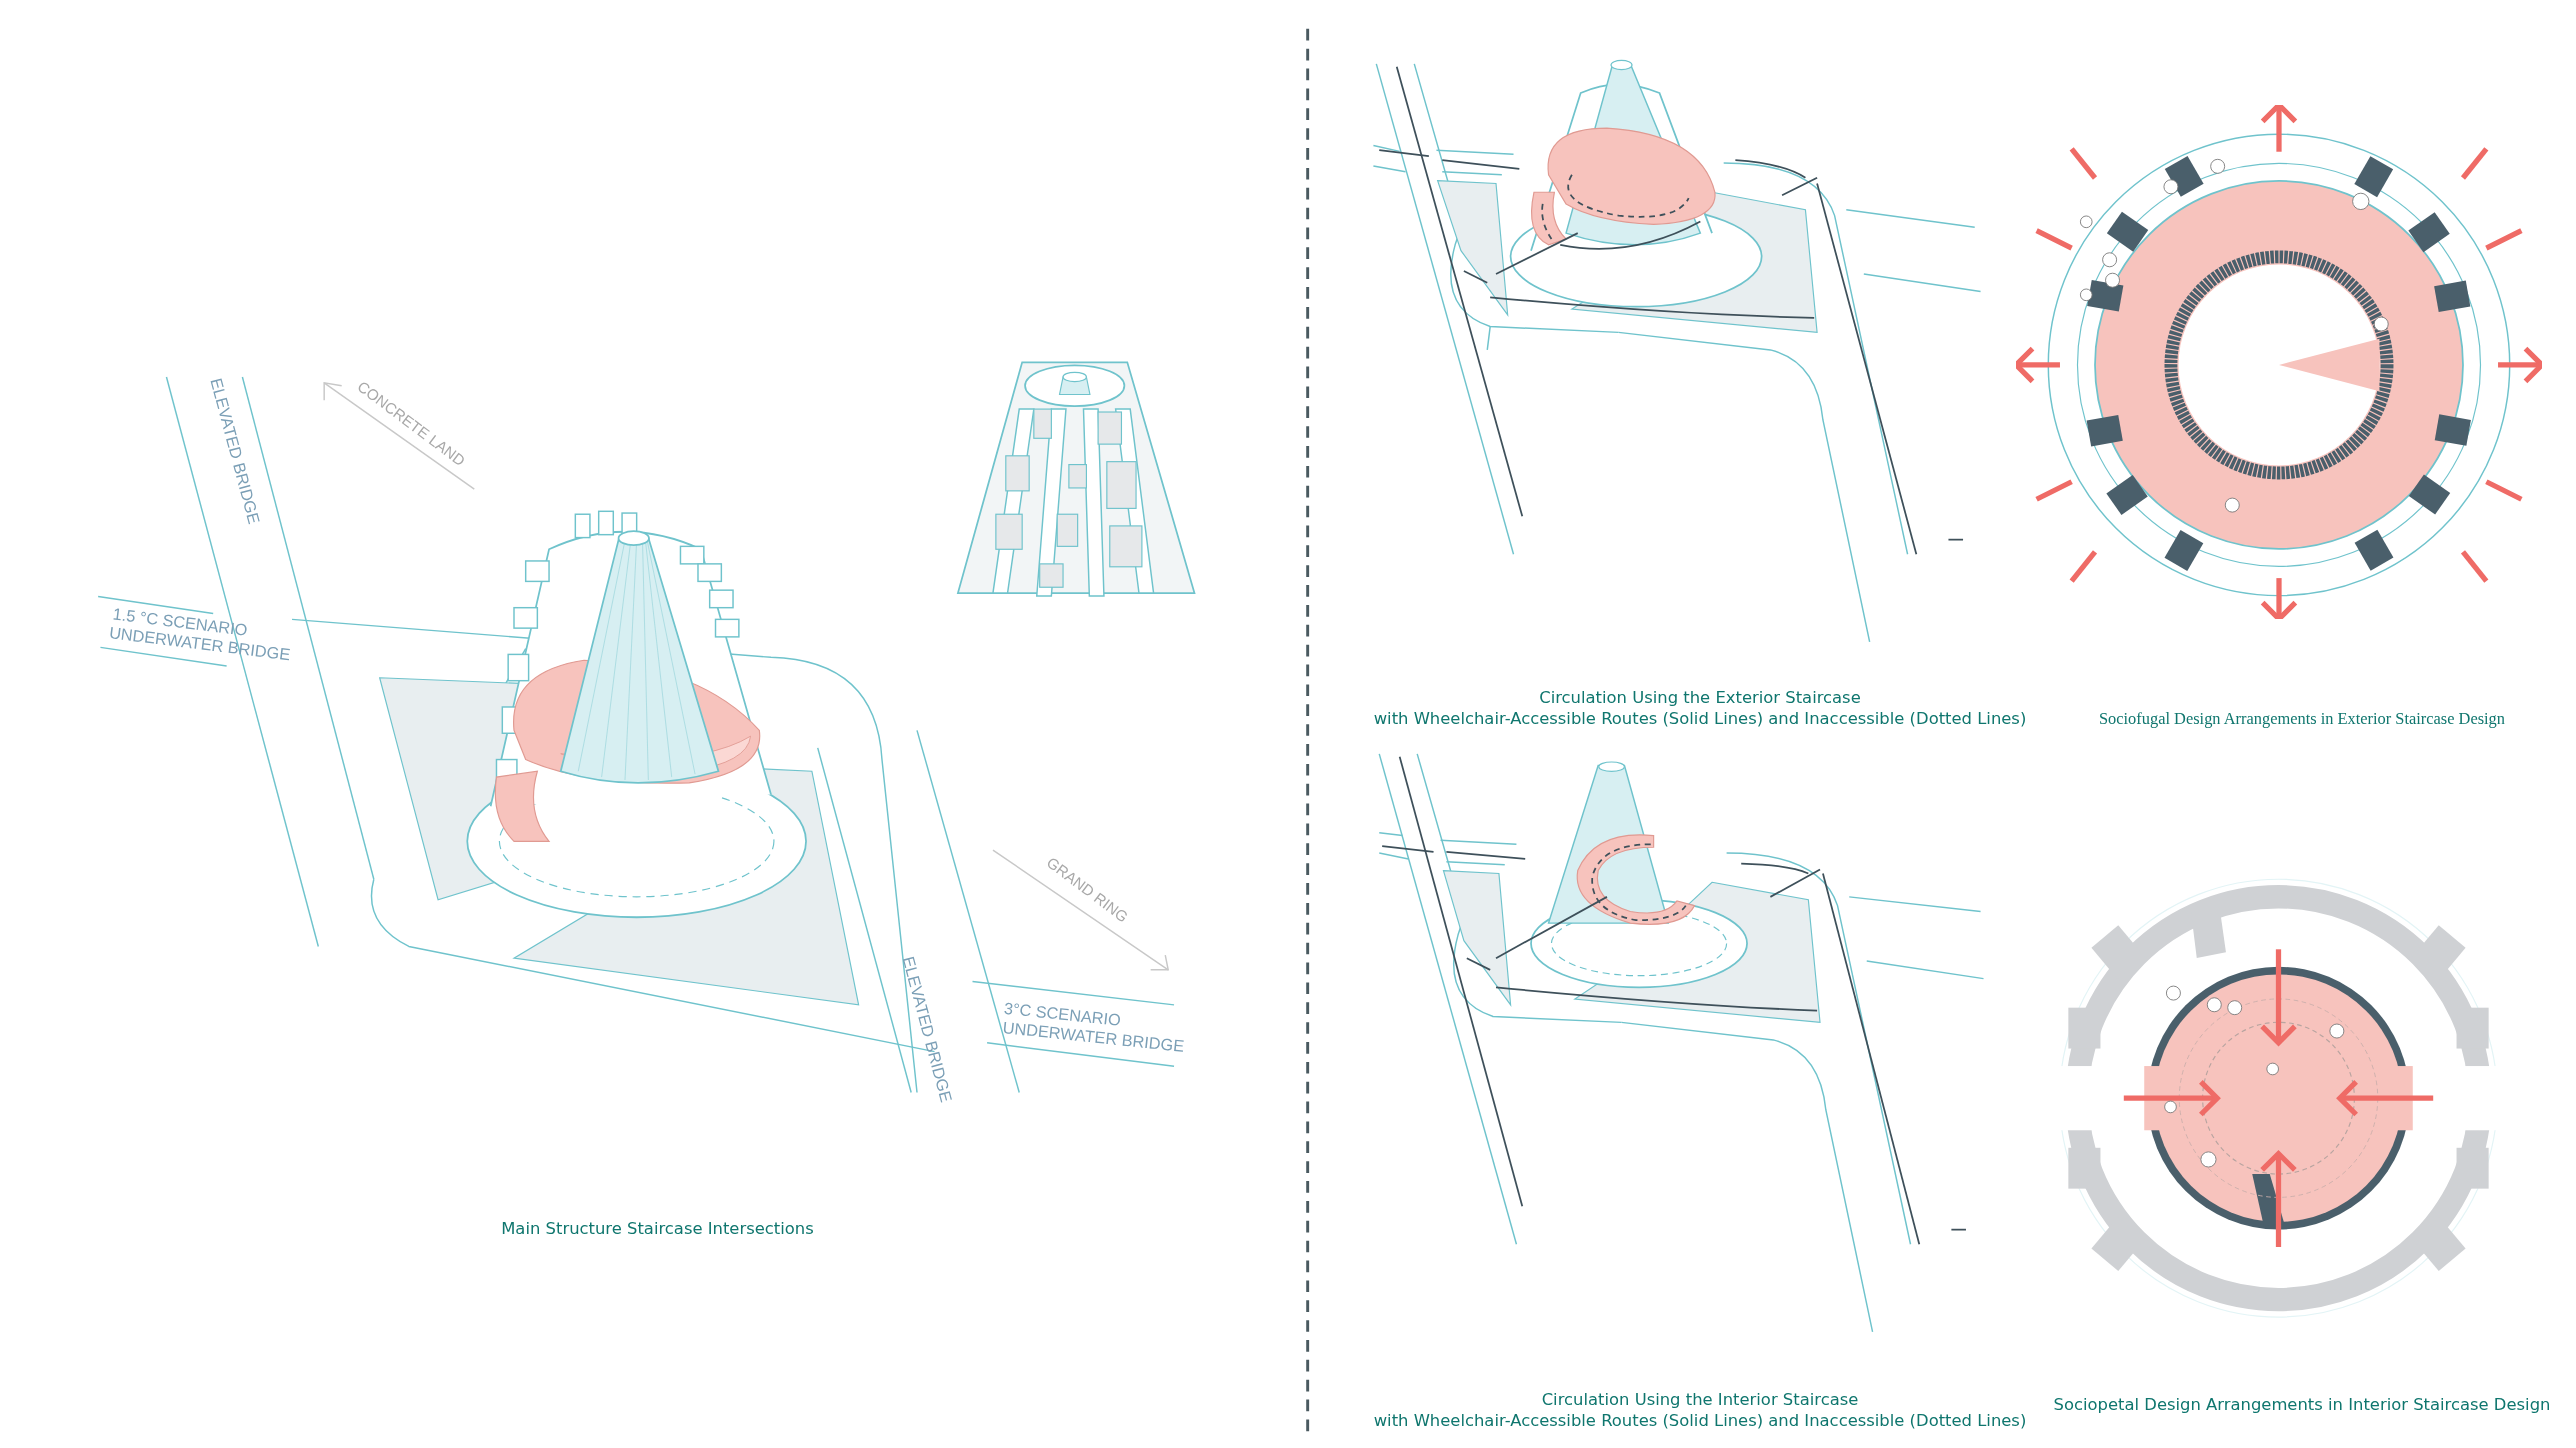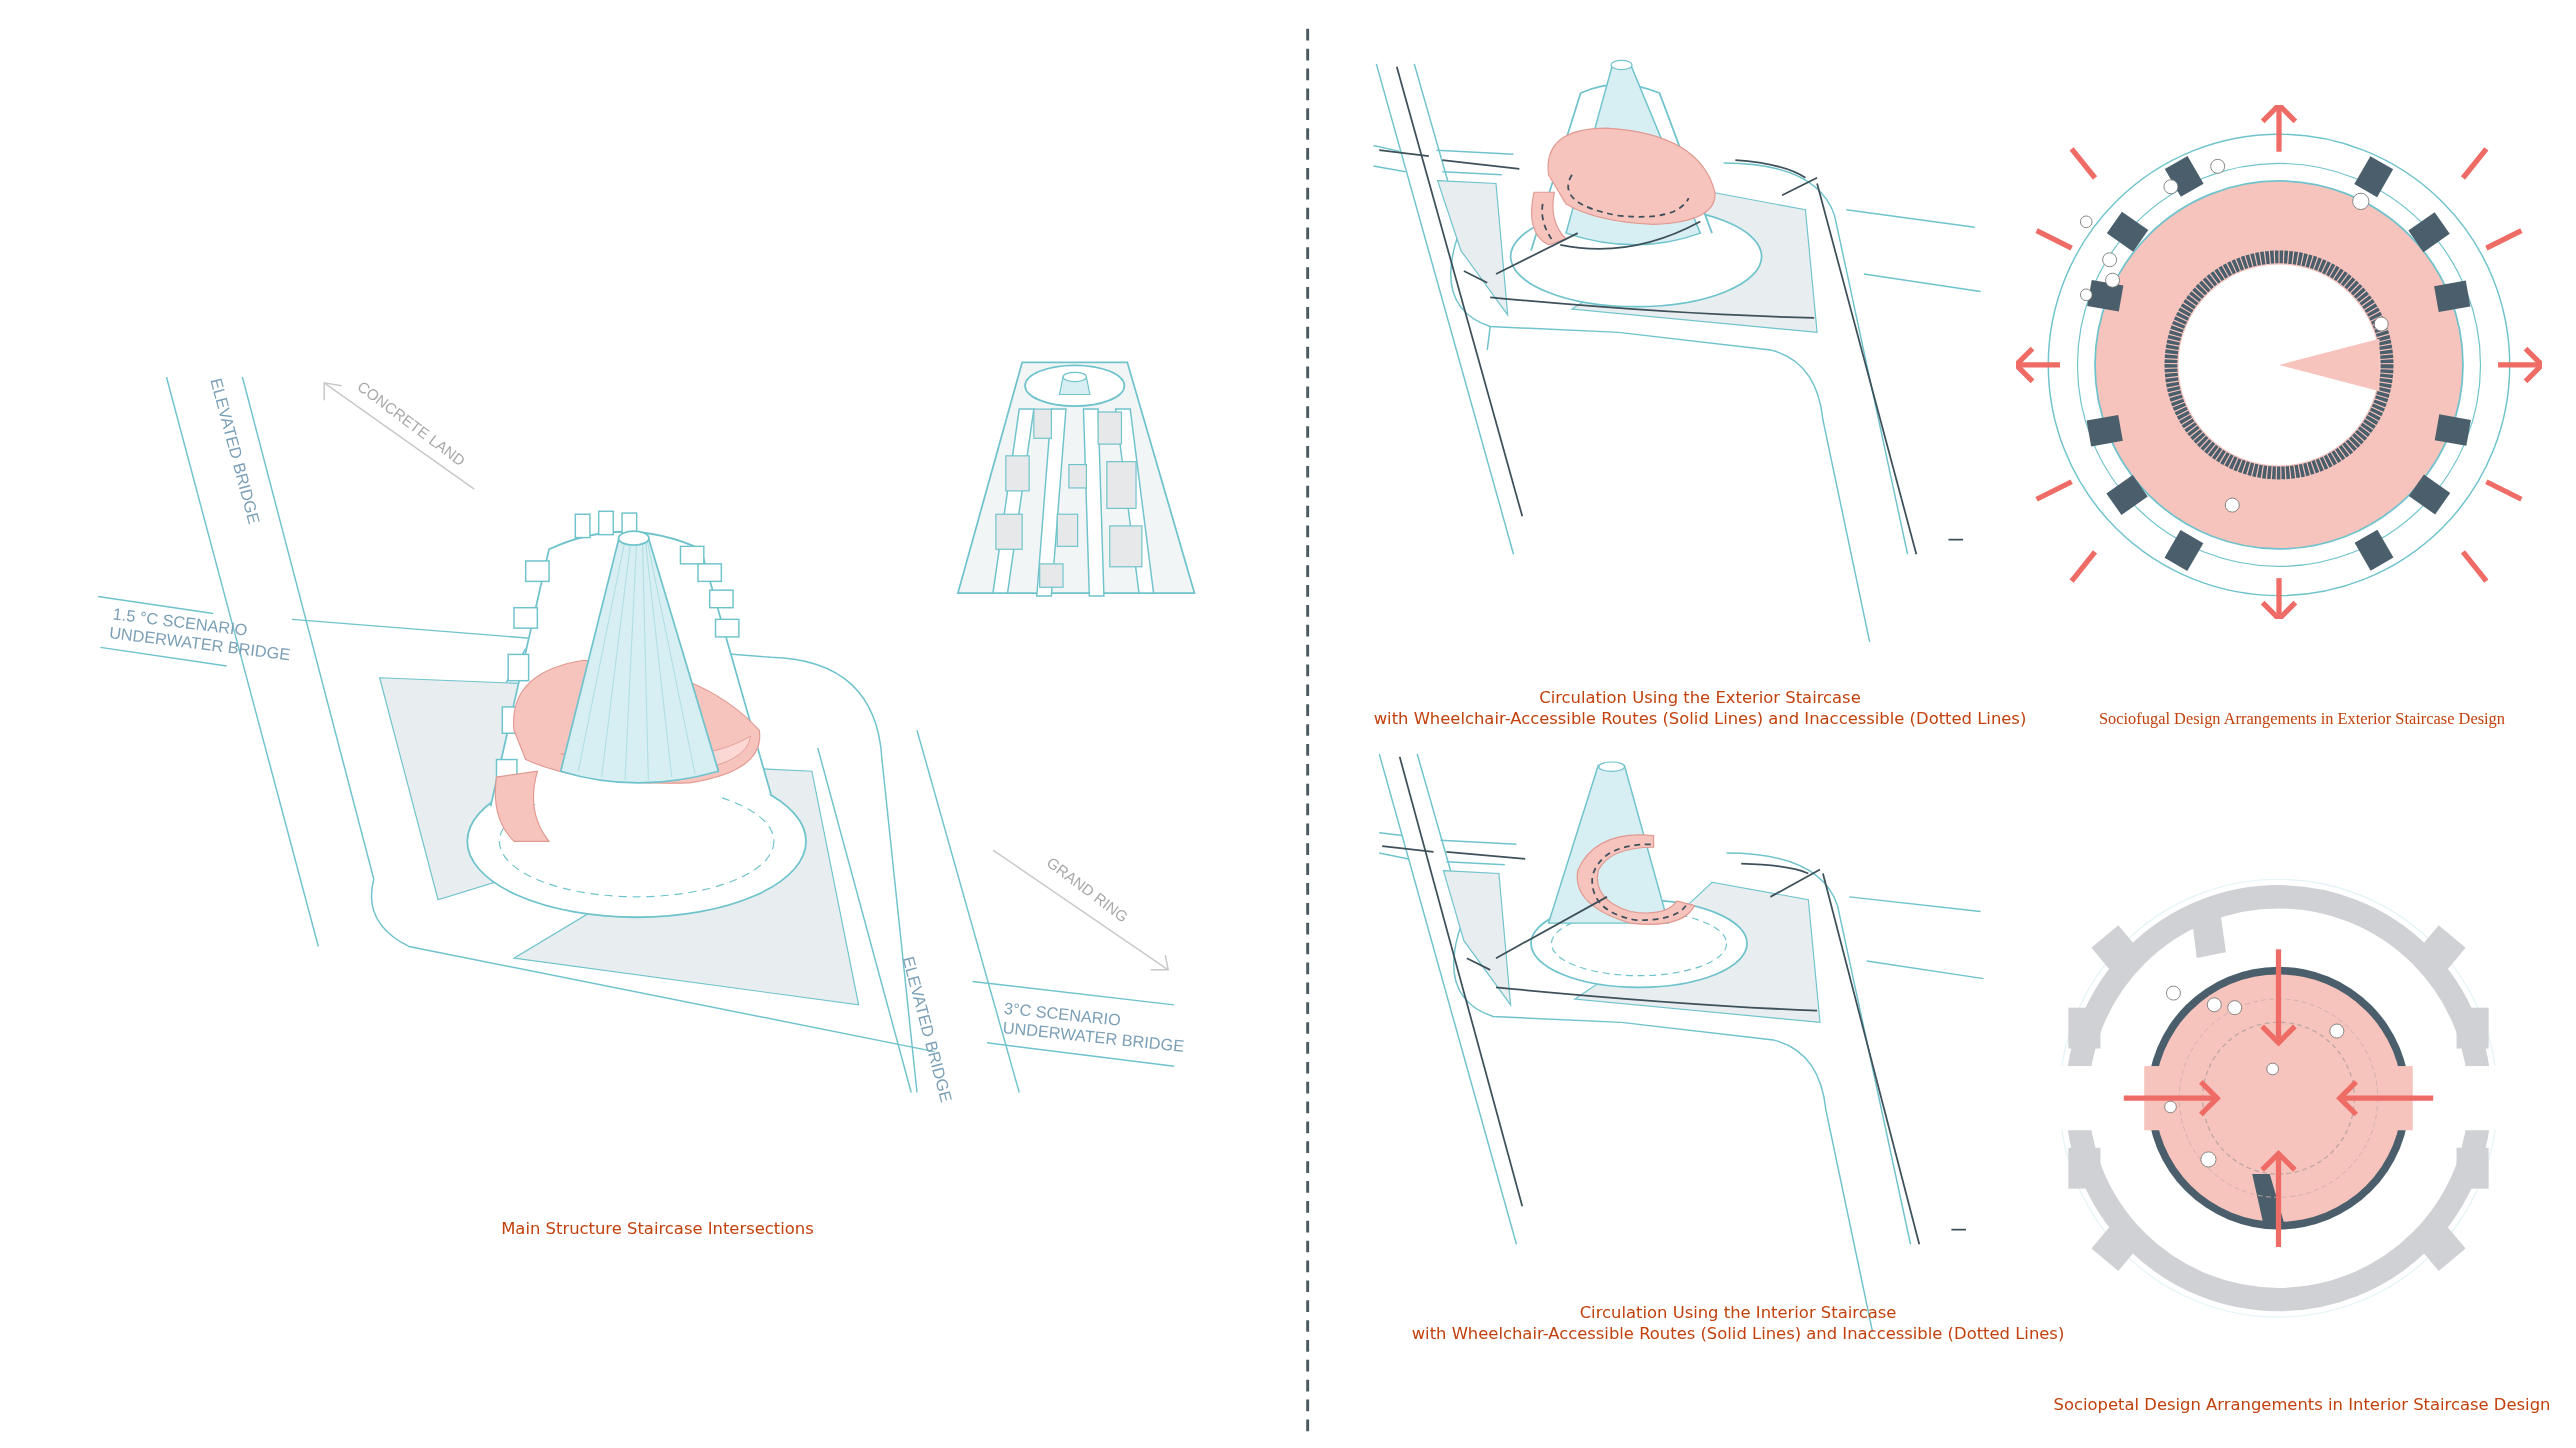--- a/index.html
+++ b/index.html
@@ -2,21 +2,21 @@
 <html style="font-size:9.3px"><head>
 <meta charset="utf-8">
 <style>
   html, body { margin: 0; padding: 0; background: #ffffff; }
   body { width: 2576px; height: 1449px; position: relative; overflow: hidden;
          font-family: "Liberation Sans", sans-serif; }
   .abs { position: absolute; }
   svg.stage { position: absolute; left: 0; top: 0; }
   .lbl-map { fill: #7b9fb6; font-family: "Liberation Sans", sans-serif; font-size: 28px; }
   .lbl-dir { fill: #a8a8a8; font-family: "Liberation Sans", sans-serif; font-size: 26px; }
-  .caption { position: absolute; color: #c2410c; font-family: "DejaVu Sans", sans-serif;
+  .caption { position: absolute; color: #0f766e; font-family: "DejaVu Sans", sans-serif;
              font-size: 16.4px; text-align: center; white-space: nowrap; line-height: 21px; }
 </style>
 </head>
 <body>
 
 <svg class="stage" width="1285" height="1449" viewBox="0 0 2200 2480">
   <g fill="none" stroke="#6fc3cc" stroke-width="2.5">
 
     <line x1="285" y1="645" x2="545" y2="1620"></line>
     <line x1="415" y1="645" x2="640" y2="1505"></line>
@@ -288,18 +288,18 @@
     <circle cx="280" cy="485" r="13"></circle>
   </g>
 </svg>
 
 <div class="caption" style="left:1367px; top:687px; width:666px;">
   <div>Circulation Using the Exterior Staircase</div>
   <div>with Wheelchair-Accessible Routes (Solid Lines) and Inaccessible (Dotted Lines)</div>
 </div>
 <div class="caption" style="left:2045px; top:708px; width:514px;font-family:Liberation Serif, serif;">Sociofugal Design Arrangements in Exterior Staircase Design</div>
 
-<div class="caption" style="left:1367px; top:1302px; width:666px;margin-left:38px;">
+<div class="caption" style="left:1367px; top:1389px; width:666px;">
   <div>Circulation Using the Interior Staircase</div>
   <div>with Wheelchair-Accessible Routes (Solid Lines) and Inaccessible (Dotted Lines)</div>
 </div>
 <div class="caption" style="left:2045px; top:1394px; width:514px;">Sociopetal Design Arrangements in Interior Staircase Design</div>
 
 
 </body></html>

